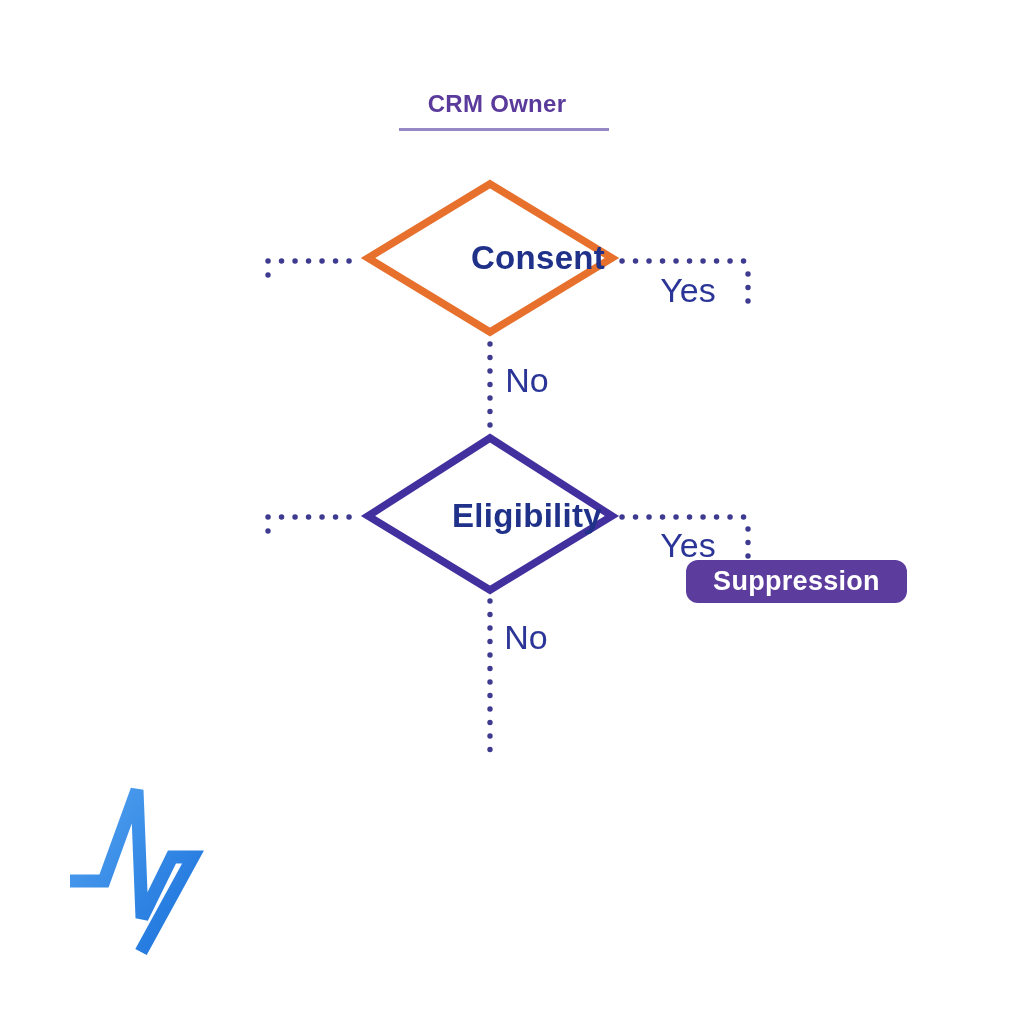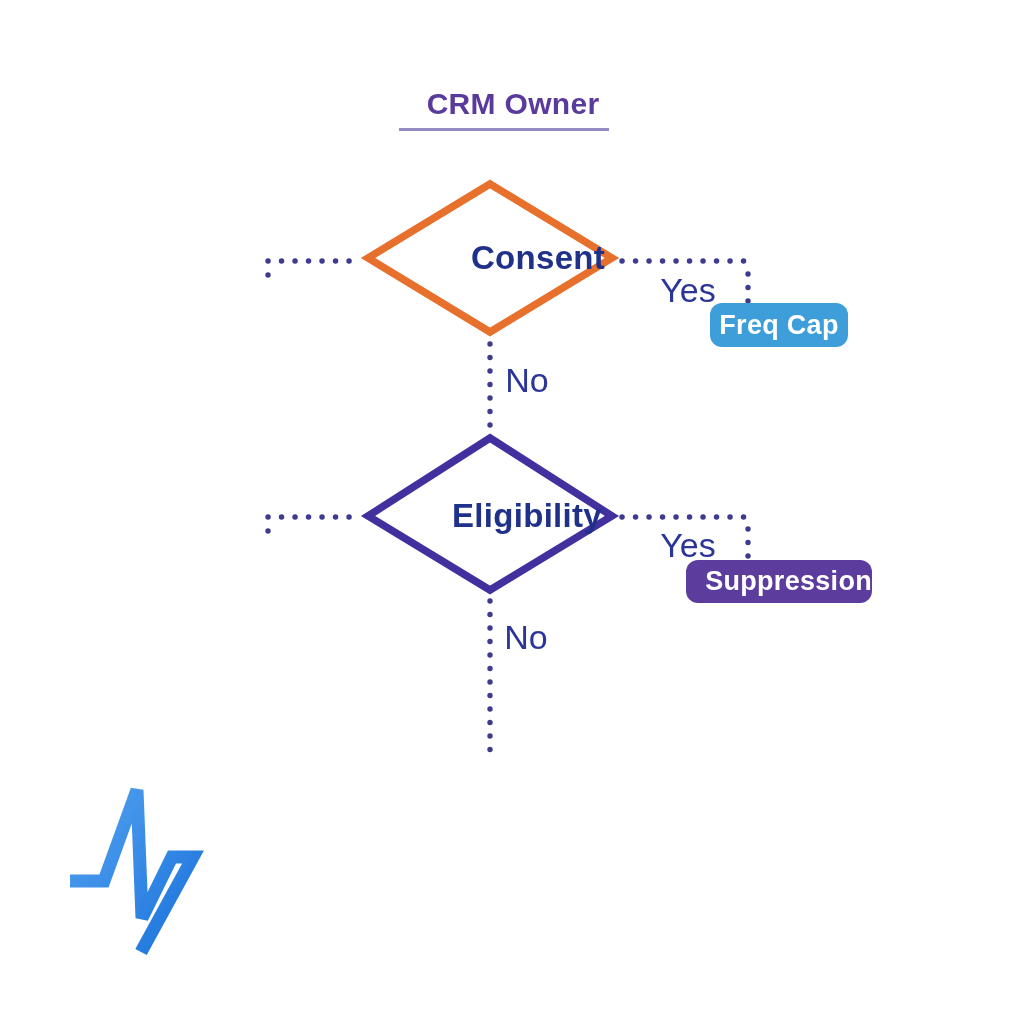--- a/index.html
+++ b/index.html
@@ -10,39 +10,39 @@
   .layer { position:absolute; left:0; top:0; width:1024px; height:1024px; }
 
   .dots { stroke:var(--dots,#3D3A90); stroke-width:5.4; stroke-linecap:round; stroke-dasharray:0.1 13.4; fill:none; }
   .dot  { fill:var(--dots,#3D3A90); }
   .diamond { fill:#ffffff; stroke-width:7.5; stroke-linejoin:miter; }
   .logo-line { fill:none; stroke:url(#logoGrad); stroke-width:13; stroke-linejoin:miter; stroke-linecap:butt; }
   #logoGrad stop.g1 { stop-color:var(--logo-blue-light,#55A4F1); }
   #logoGrad stop.g2 { stop-color:var(--logo-blue-dark,#1A72DB); }
 
   .lbl { position:absolute; transform:translate(-50%,-50%); white-space:nowrap; }
-  .title { left:513px; top:104px; color:var(--title,#5A3A9B); font-size:30px; font-weight:bold; letter-spacing:0.3px; }
+  .title { left:497px; top:104px; color:var(--title,#5A3A9B); font-size:24px; font-weight:bold; letter-spacing:0.3px; }
   .underline { position:absolute; left:399px; top:128px; width:210px; height:3px; background:var(--underline,#9489C5); }
 
   .node-label { font-size:33px; font-weight:bold; color:var(--node-text,#1F3189); letter-spacing:0.3px;margin-left:48px; }
   #consent-label { left:490px; top:258px; }
   #eligibility-label { left:479px; top:516px; }
 
   .edge-label { font-size:34px; color:var(--edge-text,#2B3597); }
   #consent-yes-label { left:688px; top:290px; }
   #consent-no-label  { left:527px; top:380px; }
   #eligibility-yes-label { left:688px; top:545px; }
   #eligibility-no-label  { left:526px; top:637px; }
 
   .outcome {
     position:absolute; display:flex; align-items:center; justify-content:center;
     color:#ffffff; font-weight:bold; font-size:27px; border-radius:12px; letter-spacing:0.3px;
   }
   #freq-cap-box { left:710px; top:303px; width:138px; height:44px; background:var(--freq-cap-fill,#3E9ED9); }
-  #suppression-box { left:686px; top:560px; width:186px; height:43px; background:var(--suppression-fill,#5C3D9E);justify-content:flex-end; }
+  #suppression-box { left:686px; top:560px; width:221px; height:43px; background:var(--suppression-fill,#5C3D9E); }
 </style>
 </head>
 <body>
 
 <div class="canvas">
 
   <svg class="layer" viewBox="0 0 1024 1024">
     <defs>
       <linearGradient id="logoGrad" x1="0" y1="0" x2="1" y2="1">
         <stop class="g1" offset="0"></stop>
@@ -72,20 +72,17 @@
   <div class="underline"></div>
 
   <div class="lbl node-label" id="consent-label">Consent</div>
   <div class="lbl node-label" id="eligibility-label">Eligibility</div>
 
   <div class="lbl edge-label" id="consent-yes-label">Yes</div>
   <div class="lbl edge-label" id="consent-no-label">No</div>
   <div class="lbl edge-label" id="eligibility-yes-label">Yes</div>
   <div class="lbl edge-label" id="eligibility-no-label">No</div>
 
-  <div class="outcome" id="freq-cap-box">
-    <span>Freq Cap</span>
-  </div>
   <div class="outcome" id="suppression-box">
     <span>Suppression</span>
   </div>
 
 </div>
 
 </body></html>

